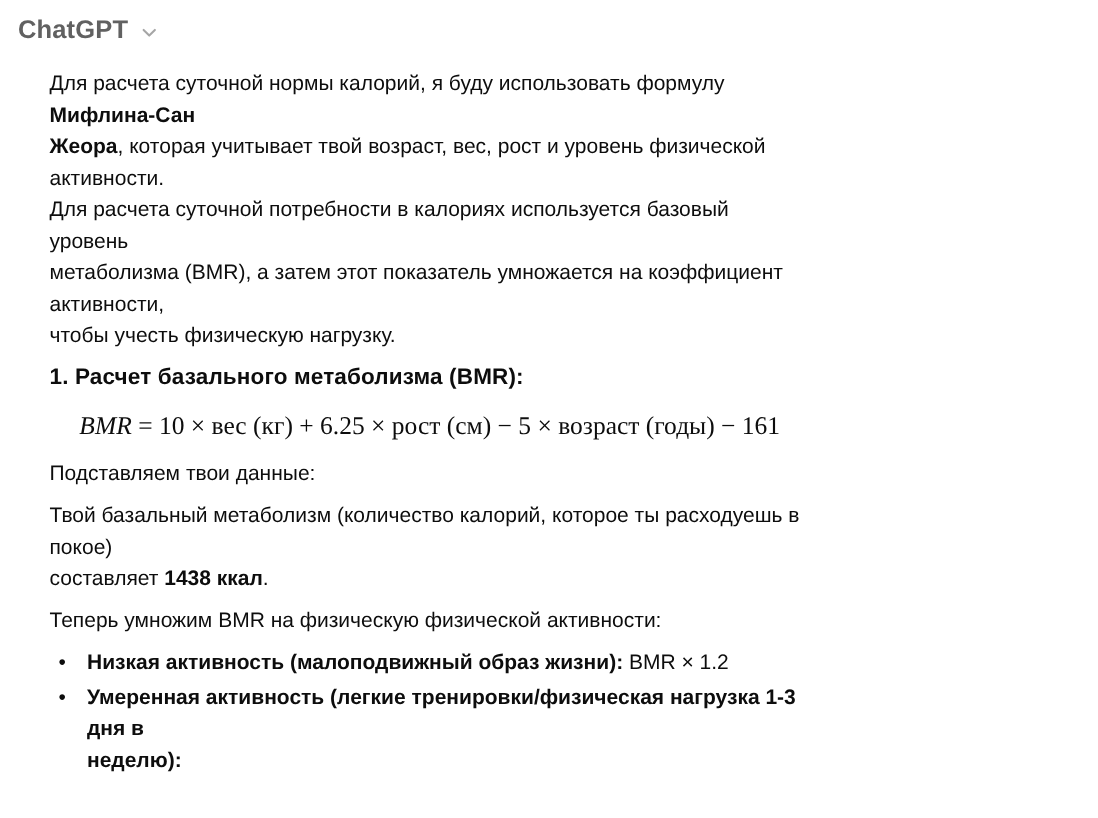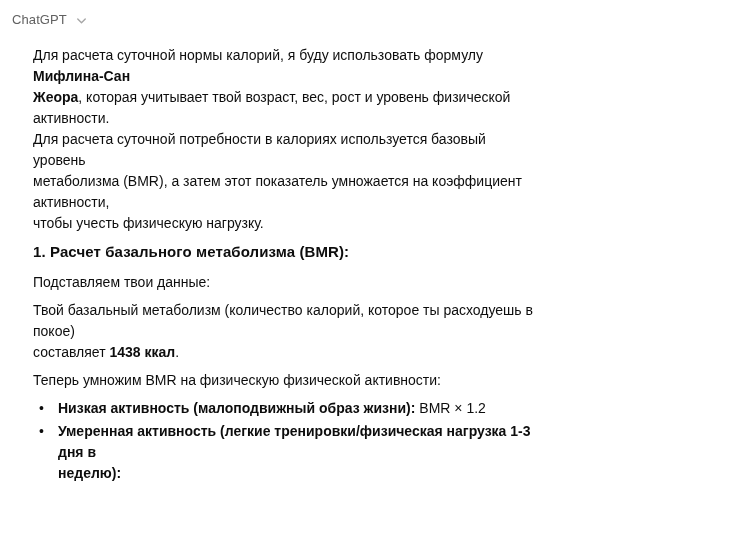--- a/index.html
+++ b/index.html
@@ -26,22 +26,22 @@
     display: inline-flex;
     align-items: center;
     gap: 7px;
     border: none;
     background: transparent;
     cursor: pointer;
     padding: 0;
     font-family: inherit;
   }
   .model-picker .label {
-    font-size: 13px;
-    font-weight: 400;
+    font-size: 17px;
+    font-weight: 700;
     color: #616161;
     letter-spacing: 0.1px;
   }
   .model-picker svg { margin-top: 3px; display: block; }
 
   
   .content {
     margin-left: 33px;
     width: 507px;
     padding-top: 7px;
@@ -110,20 +110,23 @@
 
     <p class="para rich"><span>Для расчета суточной нормы калорий, я буду использовать формулу </span><span class="bold">Мифлина-Сан
 Жеора</span><span>, которая учитывает твой возраст, вес, рост и уровень физической активности.
 Для расчета суточной потребности в калориях используется базовый уровень
 метаболизма (BMR), а затем этот показатель умножается на коэффициент активности,
 чтобы учесть физическую нагрузку.</span></p>
 
     <h3 class="msg-heading">1. Расчет базального метаболизма (BMR):</h3>
 
 
+    <div class="formula">
+      <span class="lhs">BMR</span><span> = 10 × вес (кг) + 6.25 × рост (см) − 5 × возраст (годы) − 161</span>
+    </div>
 
     <p class="para">Подставляем твои данные:</p>
 
     <p class="para rich"><span>Твой базальный метаболизм (количество калорий, которое ты расходуешь в покое)
 составляет </span><span class="bold">1438 ккал</span><span>.</span></p>
 
 
     <p class="para">Теперь умножим BMR на физическую физической активности:</p>
 
     <ul class="activity-list">

